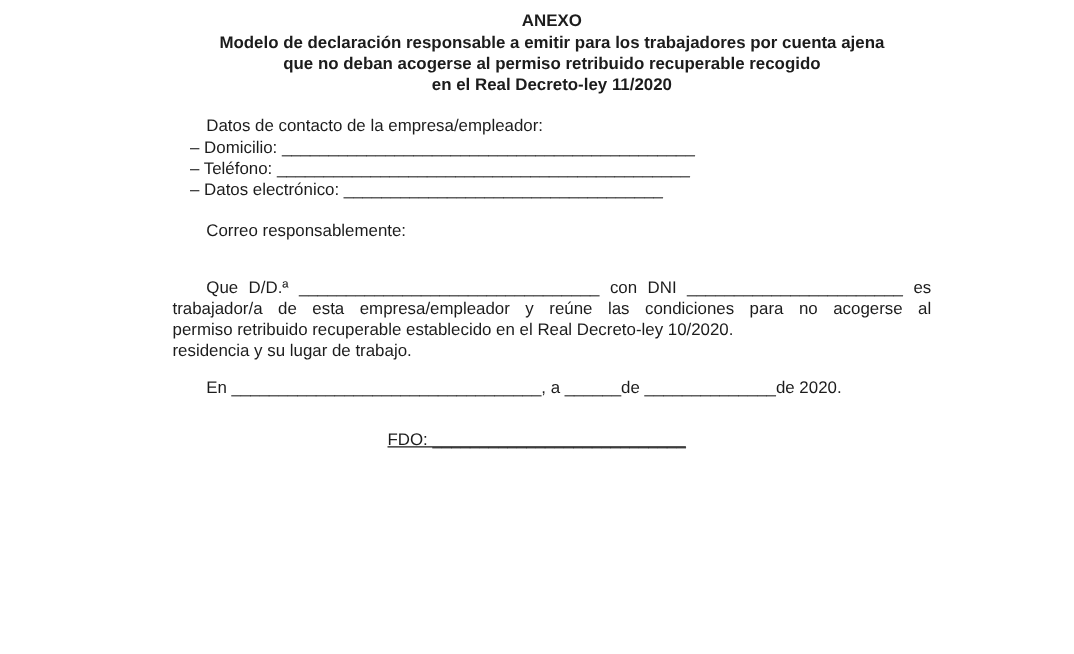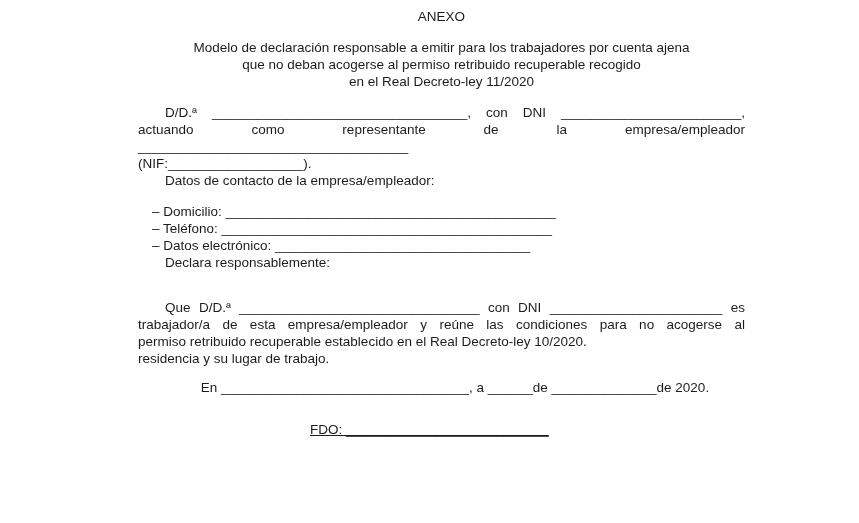--- a/index.html
+++ b/index.html
@@ -10,65 +10,60 @@
     font-family: "Liberation Sans", "DejaVu Sans", sans-serif;
     font-size: 13.5px;
     line-height: 17px;
     color: #1c1c1c;
   }
   .page {
     position: absolute;
     left: 138px; top: 8px;
     width: 607px;
   }
-  .bold   { font-weight: normal; }
+  .bold   { font-weight: bold; }
   .center { text-align: center; }
   .line   { white-space: pre; }           
   .j      {                               
     white-space: normal;
     text-align: justify;
     text-align-last: justify;
   }
   .indent { padding-left: 27px; }         
   .list-line { padding-left: 14px; }
   .fdo-line  { padding-left: 172px; }
-  .mt-14 { margin-top: 14px; }
-  .mt-16 { }
+  .mt-14 { }
+  .mt-16 { margin-top: 16px; }
   .mt-13 { margin-top: 28px; }
-  .mt-12 { margin-top: 12px; text-align: center; }
+  .mt-12 { margin-top: 12px; }
   .mt-25 { margin-top: 25px; text-decoration: underline; }
 </style>
 </head>
 <body>
 
 <div class="page">
 
   <div class="center bold">ANEXO</div>
 
   <div class="center bold mt-14">
     <div>Modelo de declaración responsable a emitir para los trabajadores por cuenta ajena</div>
     <div>que no deban acogerse al permiso retribuido recuperable recogido</div>
     <div>en el Real Decreto-ley 11/2020</div>
   </div>
 
-  <div class="mt-14">
-    <div class="j indent">D/D.ª __________________________________, con DNI ________________________,</div>
-    <div class="j">actuando como representante de la empresa/empleador ____________________________________</div>
-    <div class="line">(NIF:__________________).</div>
-  </div>
 
   <div class="line indent mt-16">Datos de contacto de la empresa/empleador:</div>
 
   <div class="mt-14">
     <div class="line list-line">– Domicilio: ____________________________________________</div>
     <div class="line list-line">– Teléfono: ____________________________________________</div>
     <div class="line list-line">– Datos electrónico: __________________________________</div>
   </div>
 
-  <div class="line indent mt-16">Declara responsablemente:</div>
+  <div class="line indent mt-16">Correo responsablemente:</div>
 
   <div class="mt-13">
     <div class="j indent">Que D/D.ª ________________________________ con DNI _______________________ es</div>
     <div class="j">trabajador/a de esta empresa/empleador y reúne las condiciones para no acogerse al</div>
     <div class="line">permiso retribuido recuperable establecido en el Real Decreto-ley 10/2020.</div>
   </div>
 
   <div>
     <div class="line">residencia y su lugar de trabajo.</div>
   </div>

